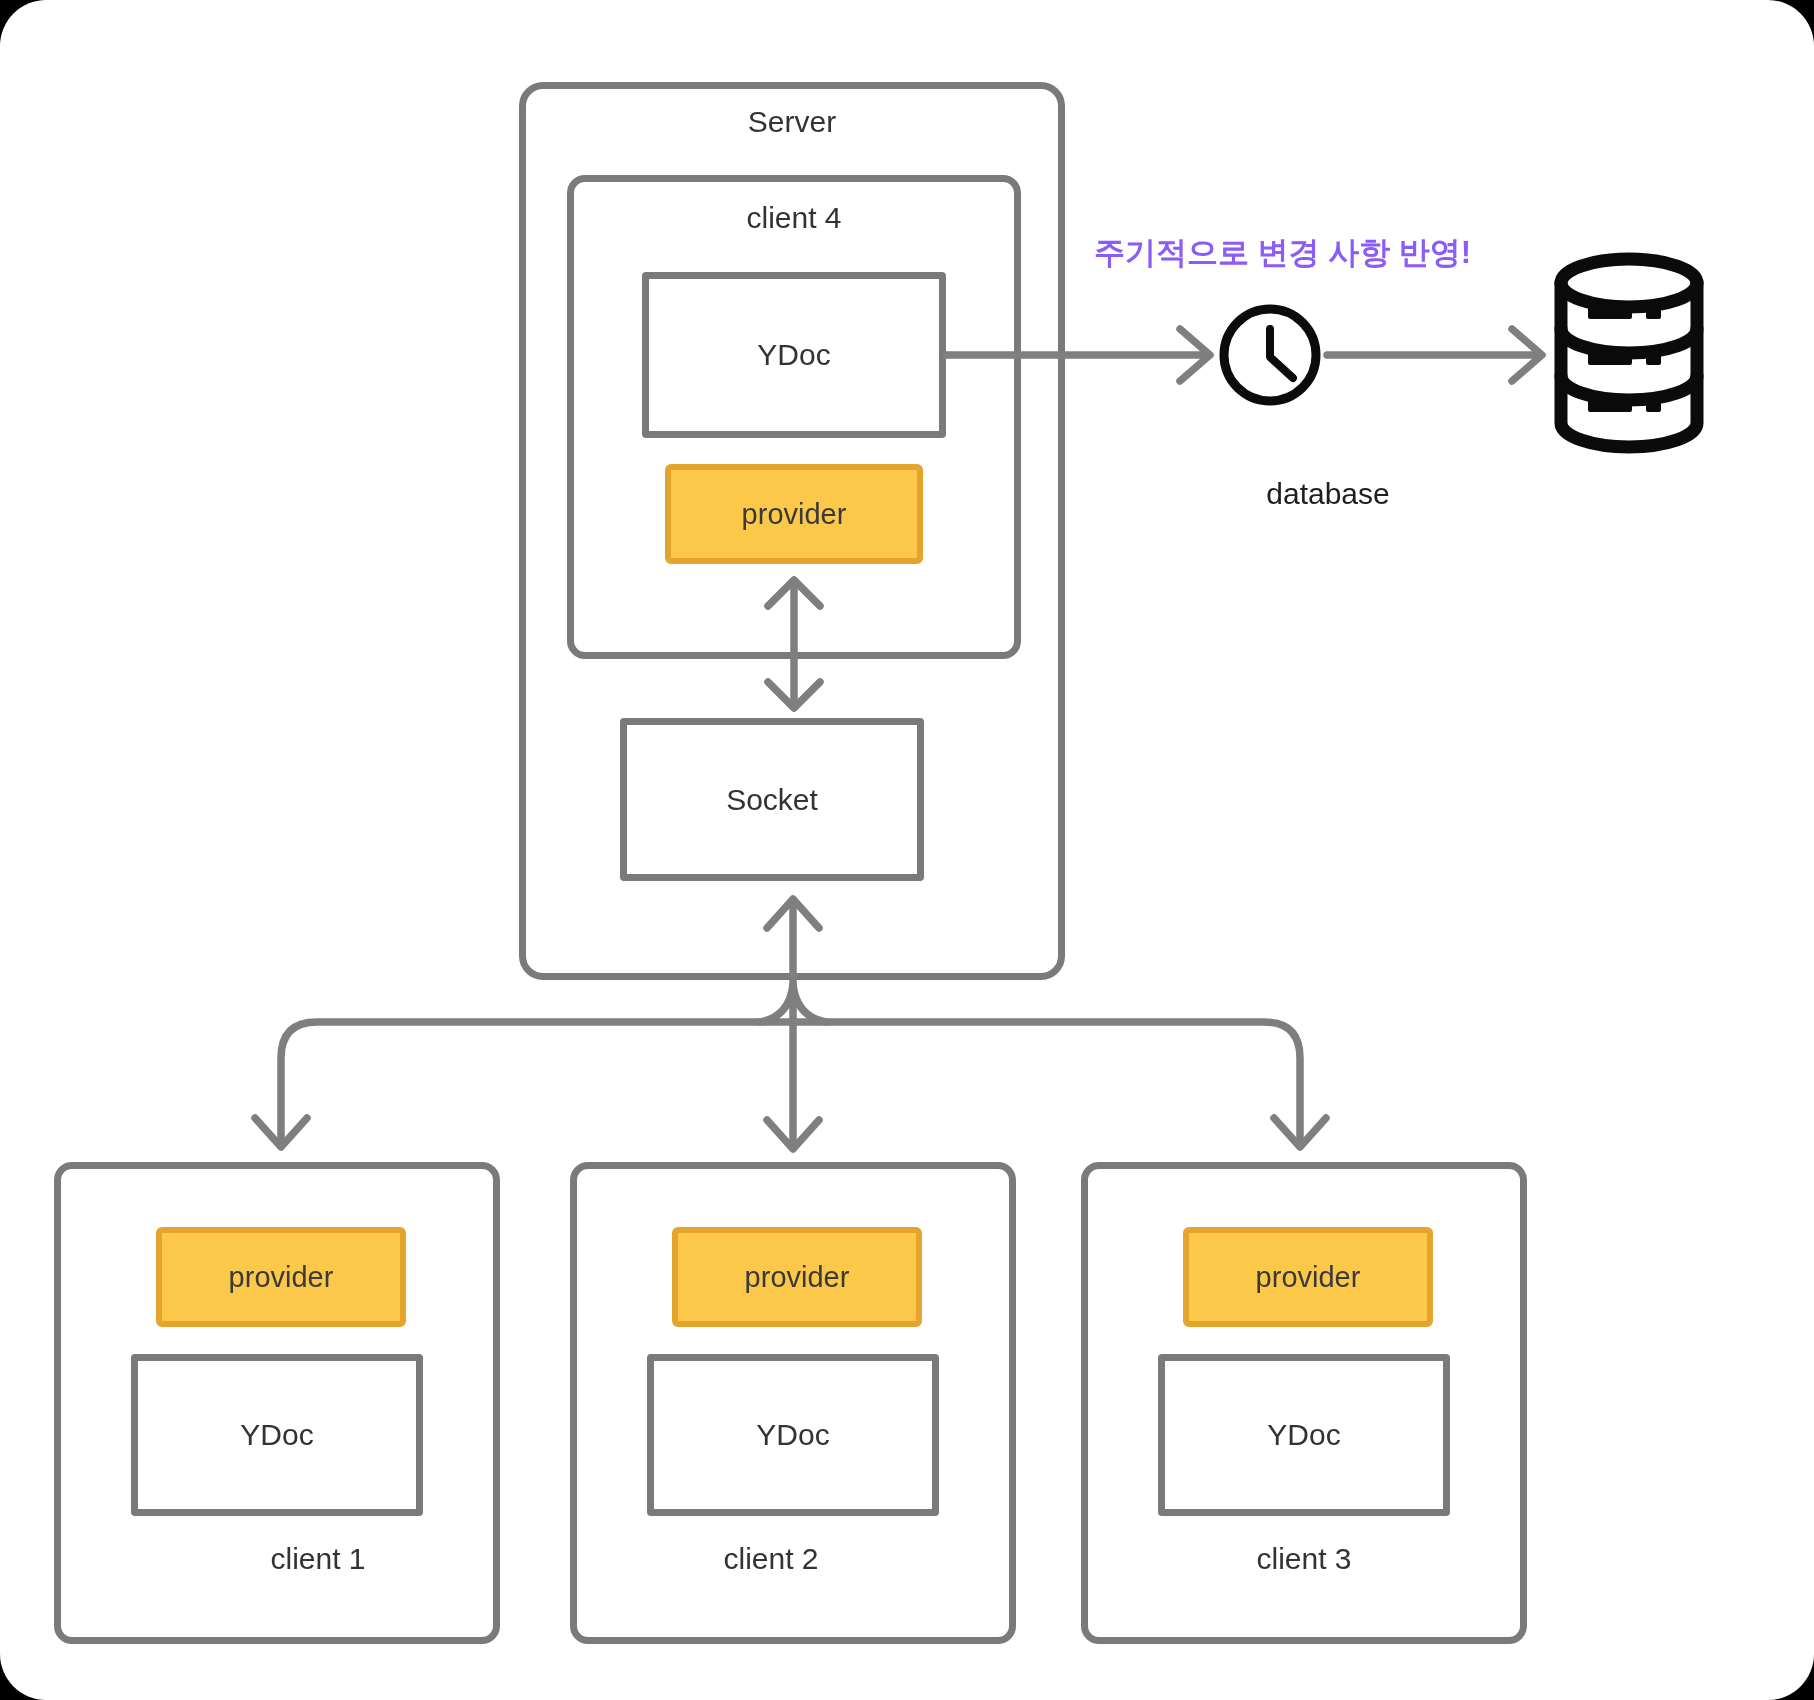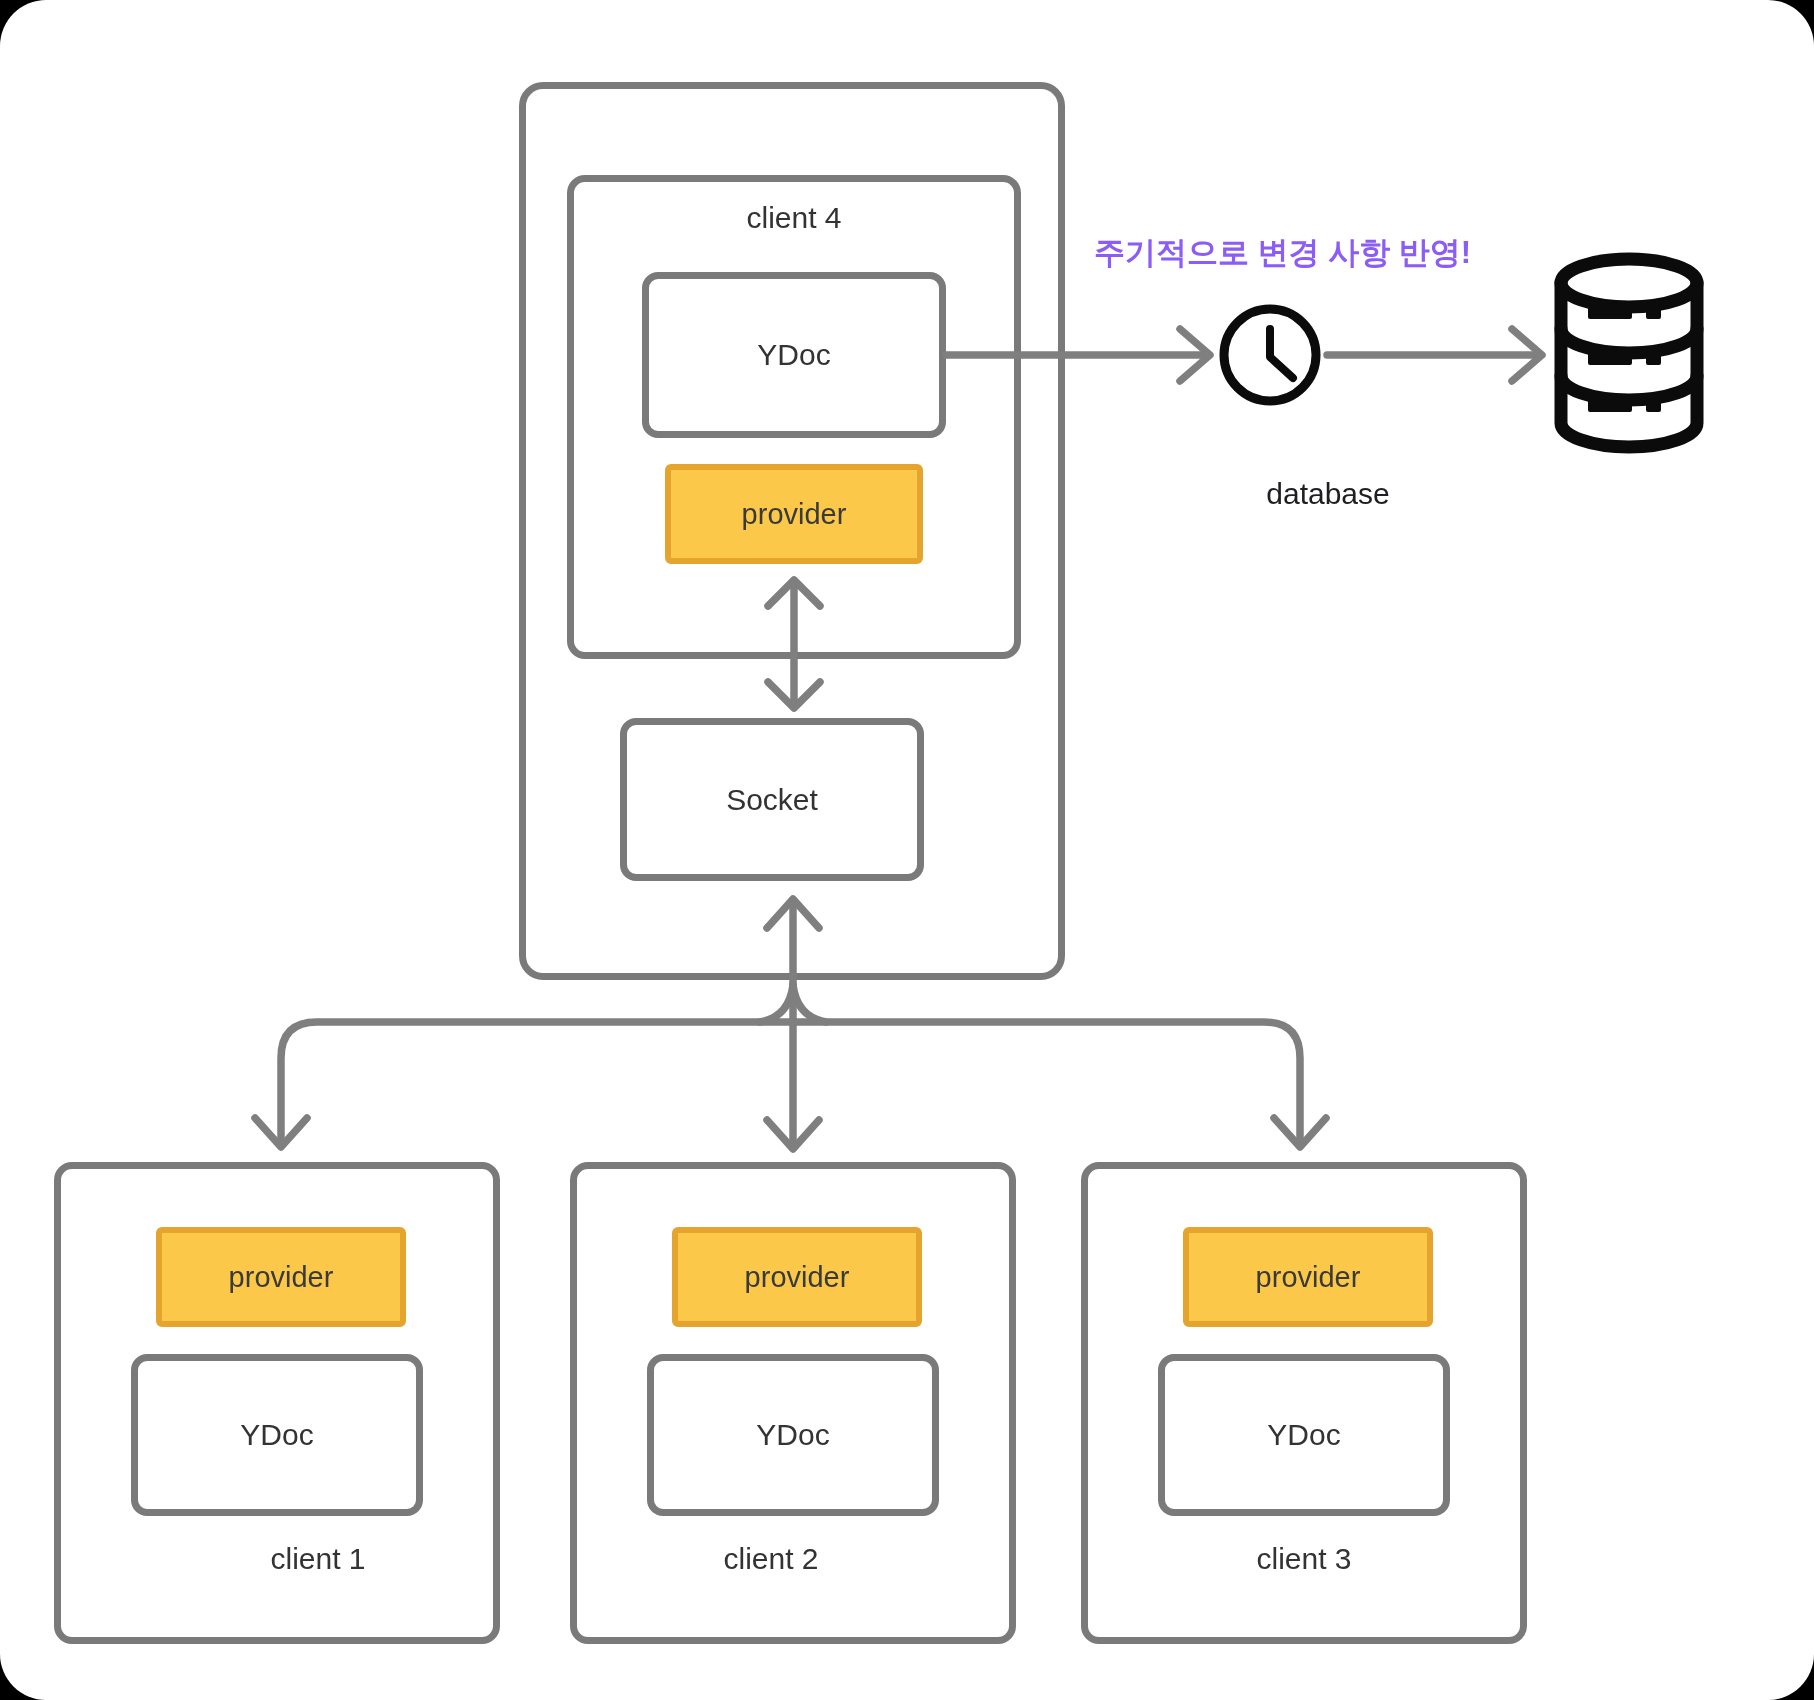--- a/index.html
+++ b/index.html
@@ -4,35 +4,36 @@
 <style>
   html,body{margin:0;padding:0;background:#000;}
   .canvas{
     position:relative;width:1814px;height:1700px;background:#ffffff;
     border-radius:46px;overflow:hidden;
     font-family:"Liberation Sans", sans-serif;
   }
   .box{position:absolute;box-sizing:border-box;border:7px solid var(--box_border);background:#fff;}
   .round-lg{border-radius:24px;}
   .round-md{border-radius:18px;}
-  .round-sm{border-radius:16px;}
+  .round-sm{border-radius:4px;}
   .label{position:absolute;color:var(--text);font-size:30px;display:flex;align-items:center;justify-content:center;text-align:center;}
   .center-label{width:100%;height:100%;display:flex;align-items:center;justify-content:center;color:var(--text);font-size:30px;}
   .provider{position:absolute;box-sizing:border-box;background:var(--provider_fill);border:6px solid var(--provider_border);border-radius:6px;display:flex;align-items:center;justify-content:center;font-size:29px;color:#3a3a3a;}
   .annotation{position:absolute;font-size:31px;font-weight:600;color:var(--annotation);display:flex;align-items:center;justify-content:center;}
   svg.connectors{position:absolute;left:0;top:0;pointer-events:none;}
   .connector{fill:none;stroke:var(--arrow);stroke-width:7.5;stroke-linecap:round;stroke-linejoin:round;}
   .icon-stroke{fill:none;stroke:var(--icon);stroke-linecap:round;stroke-linejoin:round;}
 </style>
 </head>
 <body>
 
 <div class="canvas">
 
   <div class="box round-lg" style="left:519px;top:82px;width:546px;height:898px;"></div>
+  <div class="label" style="left:519px;top:102px;width:546px;height:40px;">Server</div>
 
   <div class="box round-md" style="left:567px;top:175px;width:454px;height:484px;"></div>
   <div class="label" style="left:567px;top:198px;width:454px;height:40px;">client 4</div>
 
   <div class="box round-sm" style="left:642px;top:272px;width:304px;height:166px;">
     <div class="center-label">YDoc</div>
   </div>
 
   <div class="provider" style="left:665px;top:464px;width:258px;height:100px;">
     <span>provider</span>

